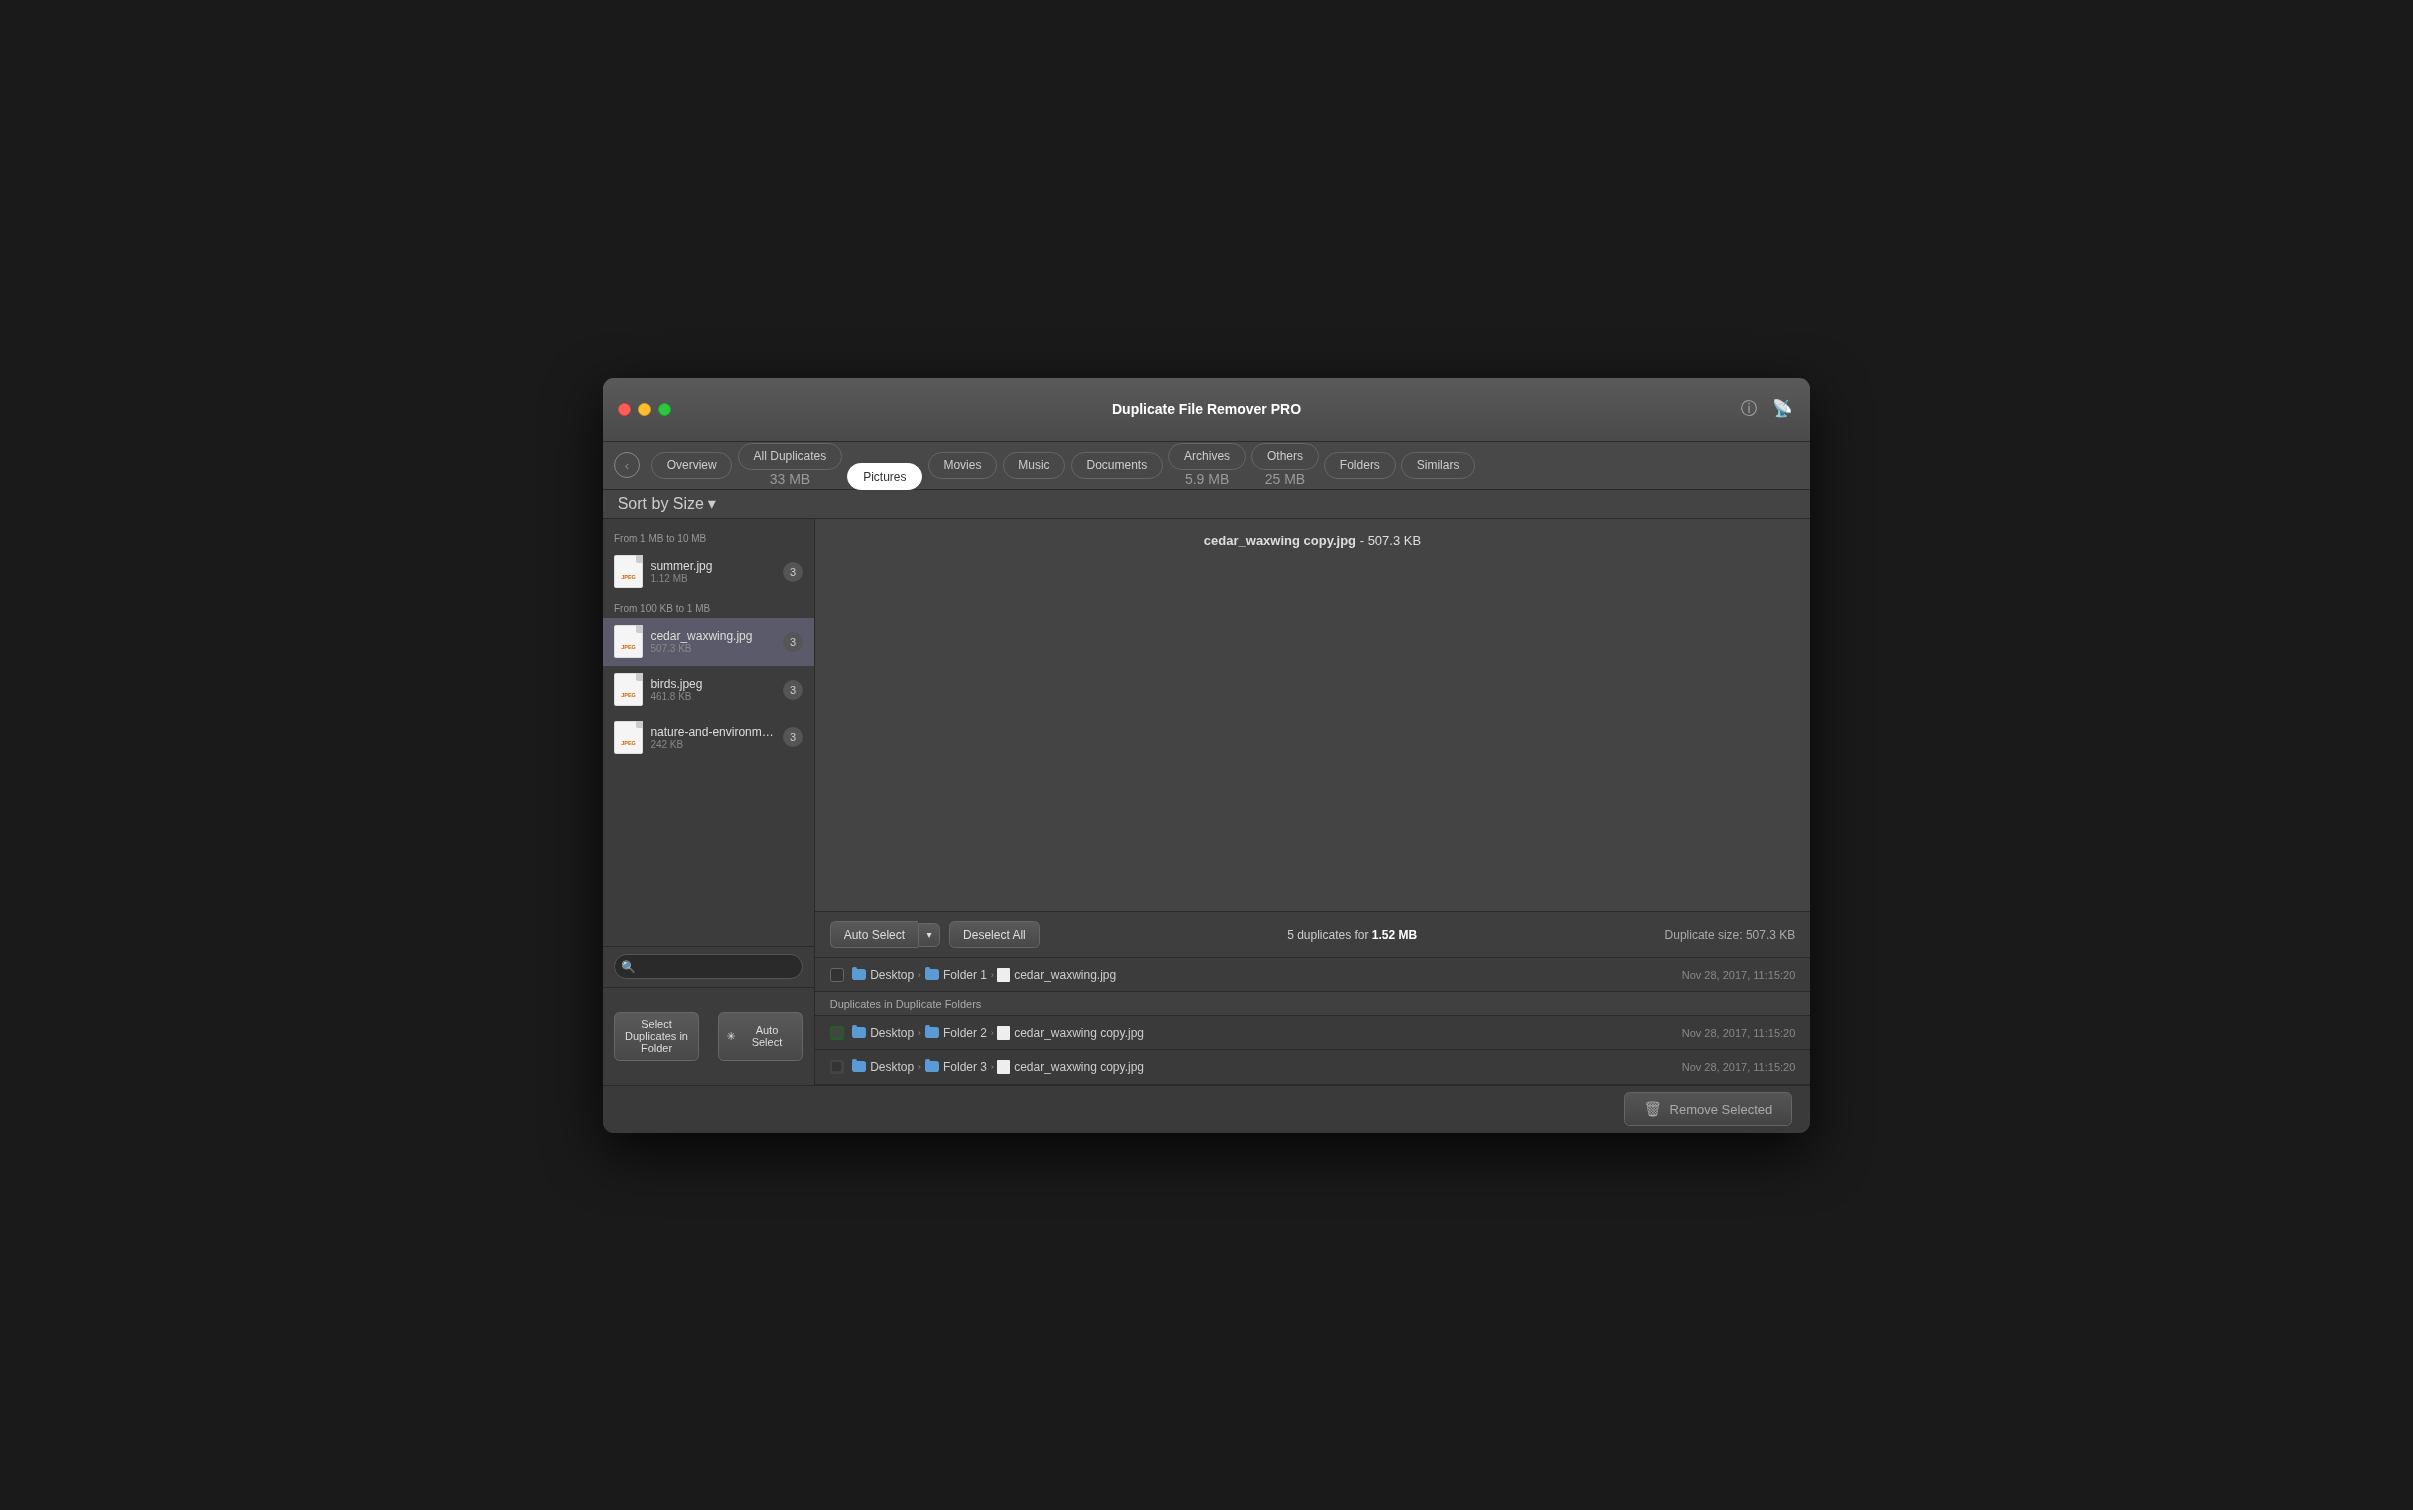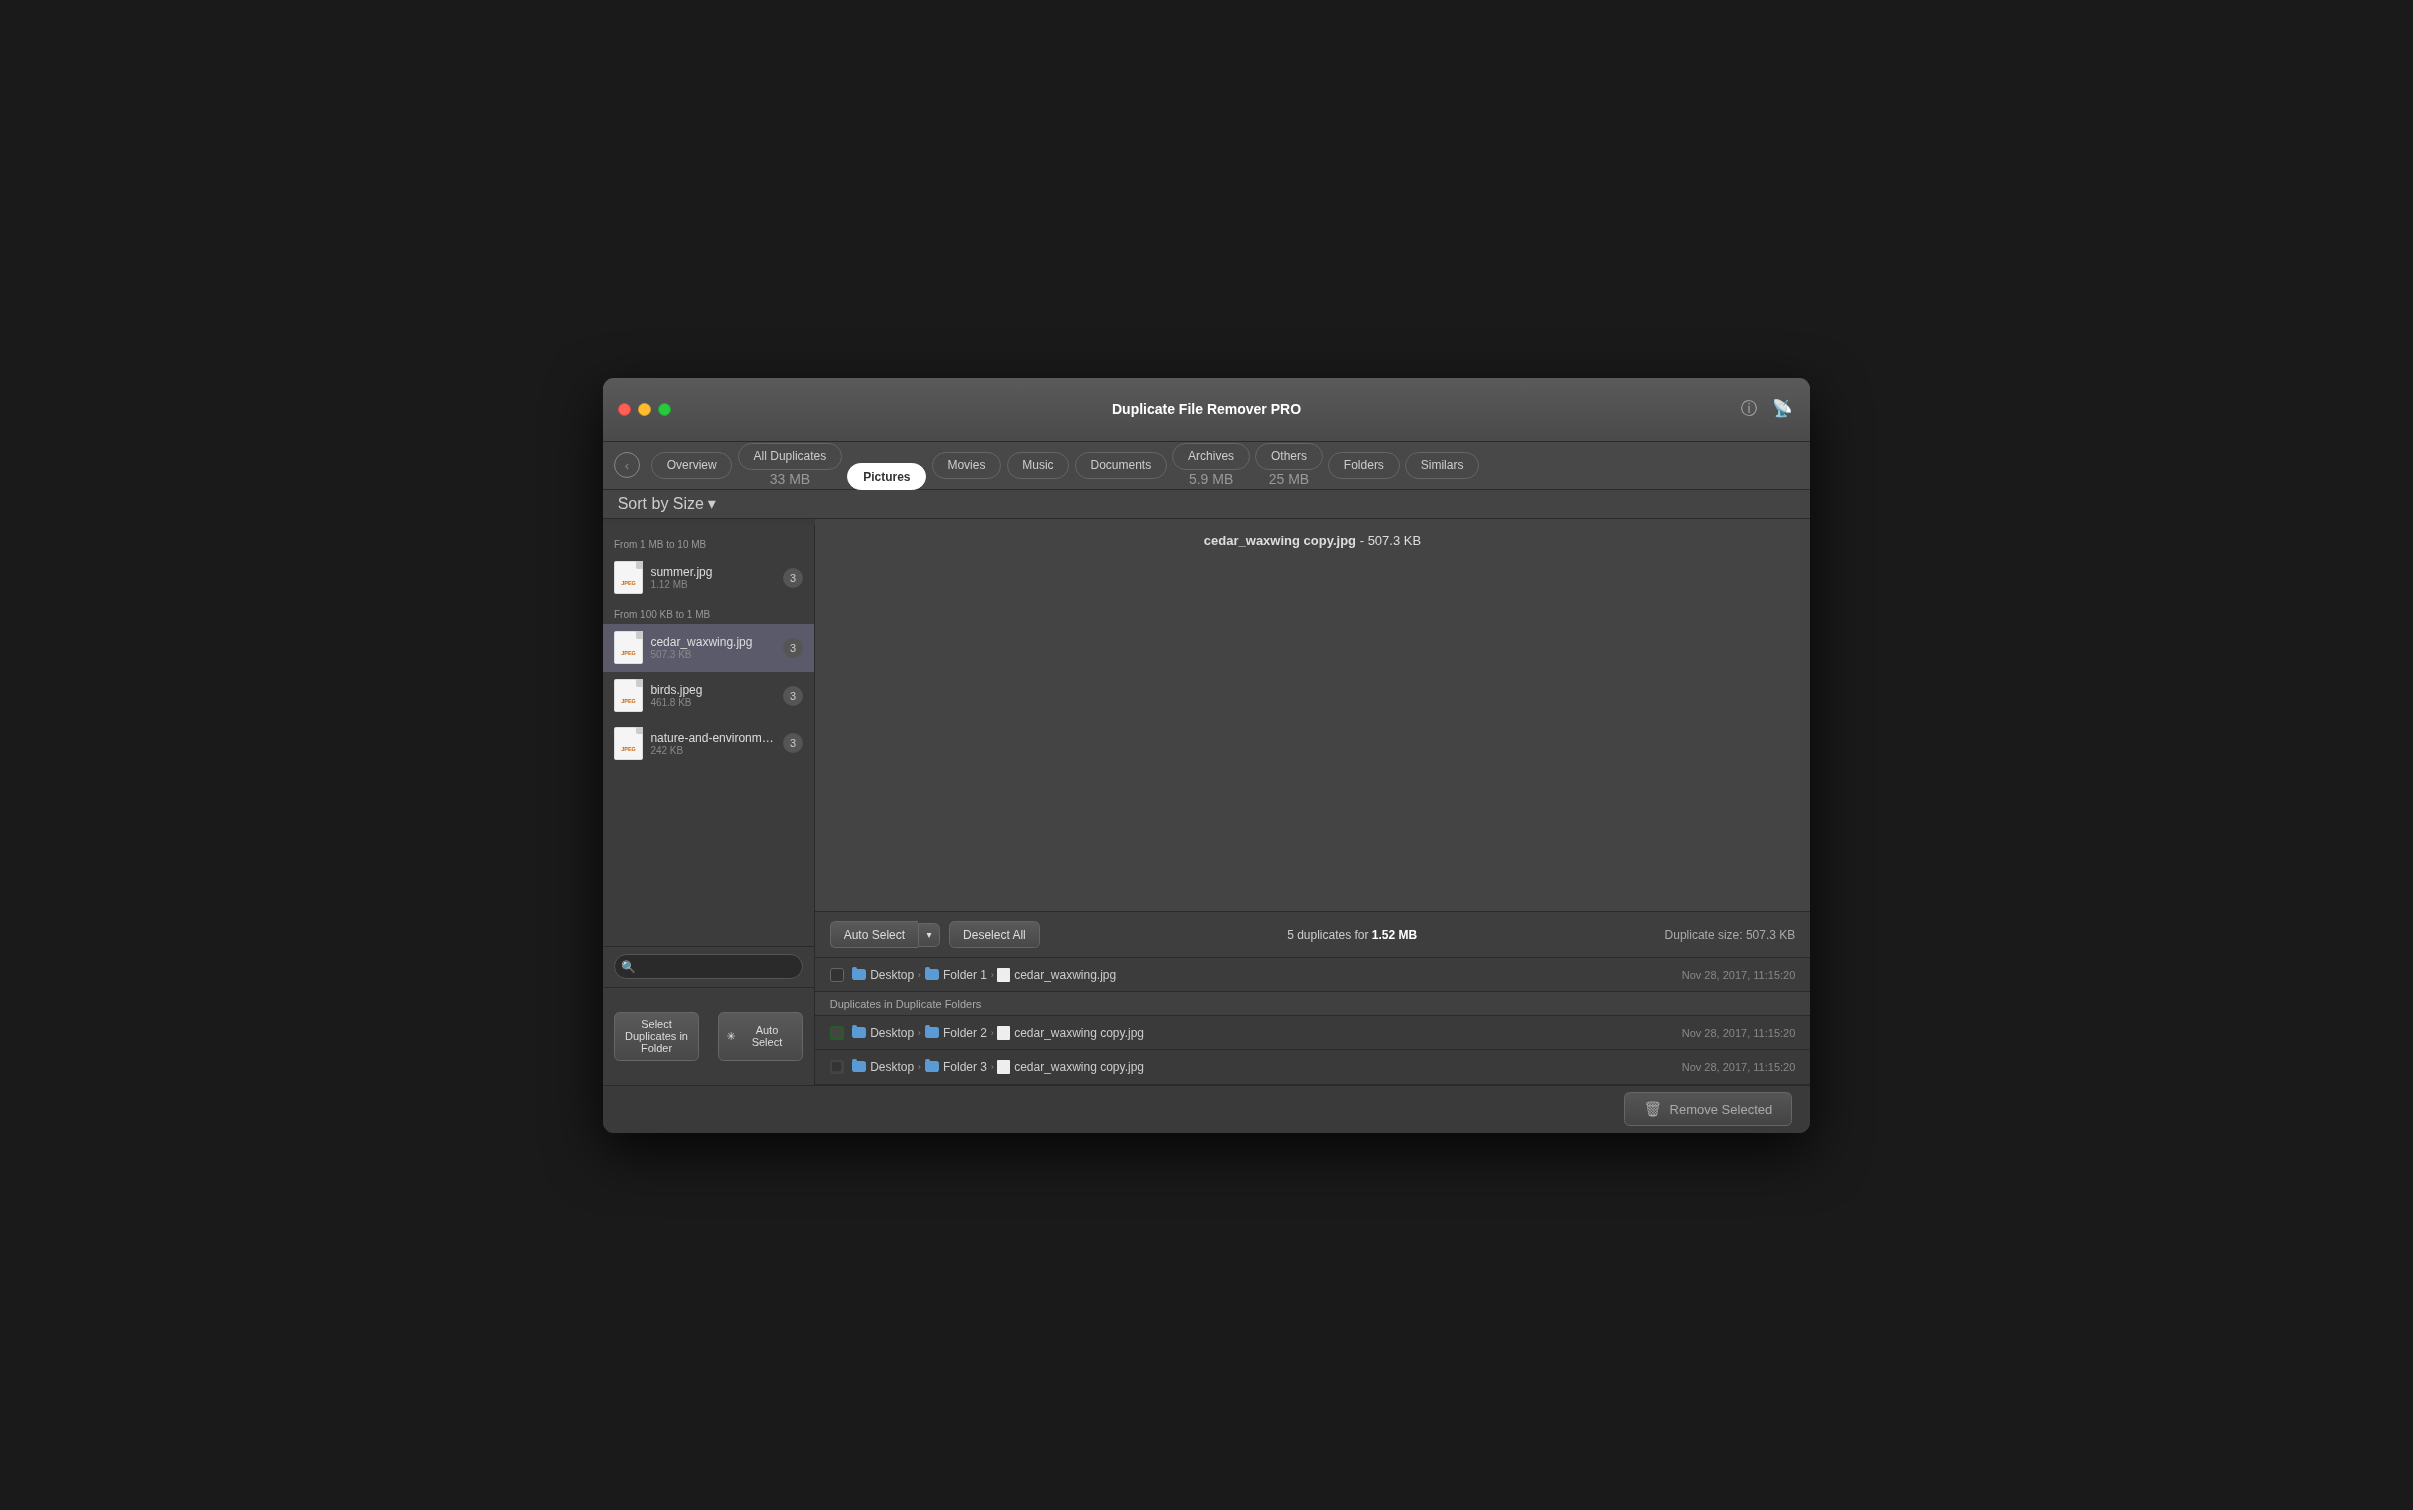--- a/index.html
+++ b/index.html
@@ -98,21 +98,21 @@
       color: #ccc;
       font-size: 12px;
       cursor: pointer;
       background: transparent;
       white-space: nowrap;
     }
     .tab.active {
       background: #ffffff;
       color: #333;
       border-color: #ffffff;
-      font-weight: 700;
+      font-weight: 400;
       margin-top: 41px;
     }
     .tab-sub {
       font-size: 14px;
       color: #999;
       text-align: center;
       margin-top: 1.8px;
     }
     .tab-wrapper {
       display: flex;
@@ -141,21 +141,20 @@
       flex: 1;
       overflow: hidden;
     }
     .sidebar {
       width: 212px;
       background: #3c3c3c;
       display: flex;
       flex-direction: column;
       border-right: 0.9px solid #2a2a2a;
       flex-shrink: 0;
-      margin-top: 6px;
     }
     .sidebar-list {
       flex: 1;
       overflow-y: auto;
       padding: 7.4px 0;
     }
     .group-header {
       padding: 7.4px 11px 3.7px;
       font-size: 10px;
       color: #999;

